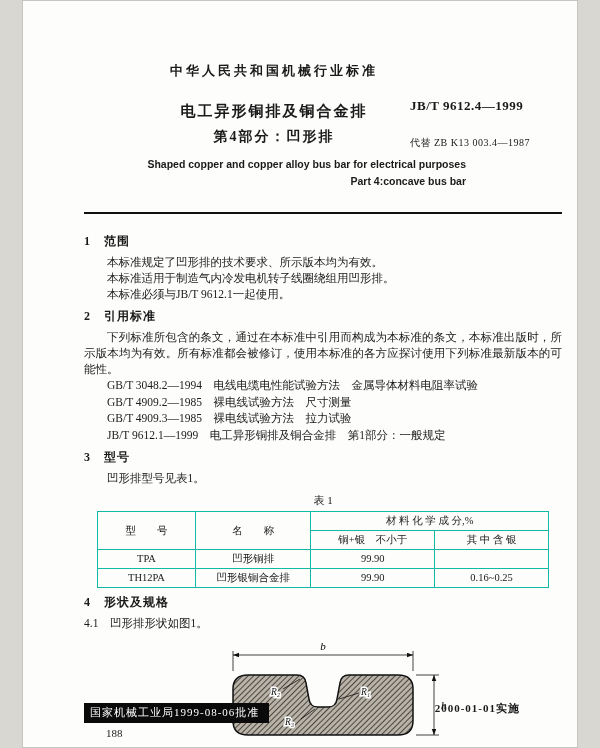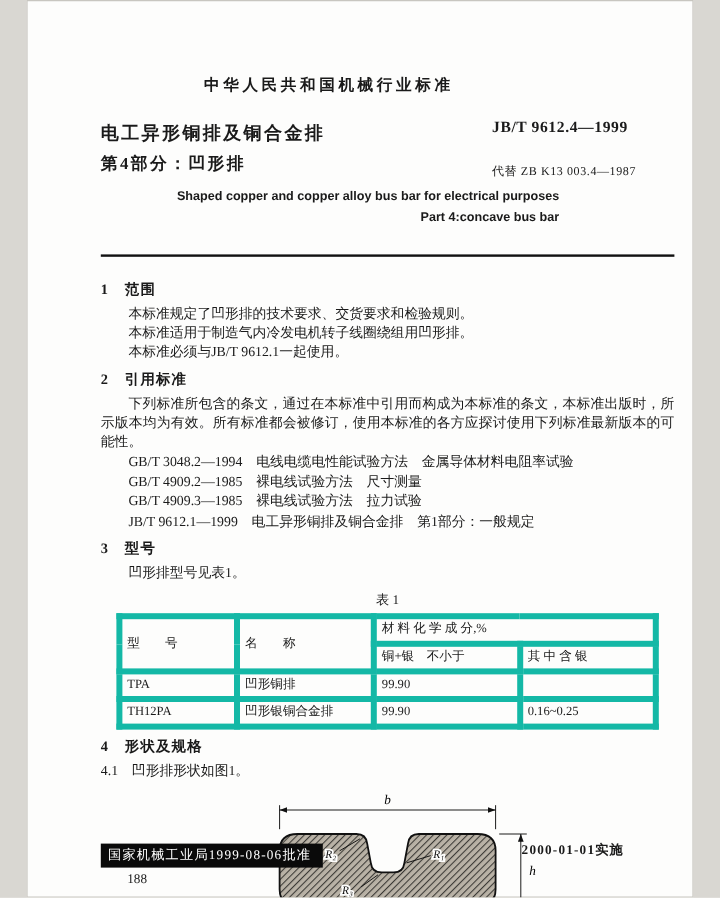--- a/index.html
+++ b/index.html
@@ -4,40 +4,40 @@
 <style>
   html,body{margin:0;padding:0;background:#d9d7d2;}
   .page{
     position:relative;width:556px;height:748px;margin:0 auto;background:#fdfdfc;
     font-family:"Liberation Serif","DejaVu Serif",serif;color:#1a1a1a;overflow:hidden;
     box-shadow:inset 0 0 0 1px #c8c6c0;
   }
   
   .hdr-authority{position:absolute;top:62px;left:62px;width:380px;text-align:center;
     font-size:13px;font-weight:bold;letter-spacing:3px;}
-  .hdr-titles{position:absolute;top:102px;left:62px;width:380px;}
+  .hdr-titles{position:absolute;top:102px;left:62px;width:380px;text-align:center;}
   .hdr-title1{font-size:15px;font-weight:bold;letter-spacing:2px;}
   .hdr-title2{font-size:14px;font-weight:bold;letter-spacing:2px;margin-top:7px;}
   .hdr-std{position:absolute;top:98px;left:388px;width:160px;}
   .hdr-stdno{font-size:13px;font-weight:bold;letter-spacing:.5px;}
   .hdr-repl{font-size:10px;margin-top:22px;letter-spacing:.5px;}
   .hdr-en{position:absolute;top:158px;left:62px;width:382px;text-align:right;
     font-size:10.5px;font-weight:bold;font-family:"Liberation Sans","DejaVu Sans",sans-serif;}
   .hdr-en div{margin-bottom:5px;}
   .rule{position:absolute;top:212px;left:62px;width:478px;height:2px;background:#111;}
   
   .doc-body{position:absolute;top:227px;left:62px;width:478px;font-size:11.5px;line-height:16px;}
   .sec-h{font-size:12px;font-weight:bold;margin:6px 0 5px 0;letter-spacing:1px;}
   .para{margin:0;text-indent:2em;}
   .para.noind{text-indent:0;}
   .para.just{text-align:justify;font-family:Liberation Serif, serif;}
   .ref-line{padding-left:2em;margin:0;line-height:16.5px;}
   .tbl-caption{text-align:center;font-size:11px;margin:6px 0 3px 0;}
   table.spec{border-collapse:collapse;margin:0 auto;width:452px;font-size:10.5px;}
-  table.spec td{border:5px solid #14b8a6;text-align:left;padding:2px 4px;height:14px;line-height:14px;}
+  table.spec td{border:1px solid #14b8a6;text-align:center;padding:2px 4px;height:14px;line-height:14px;}
   .col-model{width:95px;}
   .col-name{width:115px;}
   .col-cuag{width:125px;}
   .col-ag{width:112px;}
   
   .figure-wrap{text-align:center;margin-top:6px;}
   
   .approval-bar{position:absolute;top:703px;left:62px;background:#0a0a0a;color:#fff;
     font-size:11px;font-weight:normal;padding:2px 10px 3px 6px;letter-spacing:1px;}
   .impl-date{position:absolute;top:701px;right:58px;font-size:11px;font-weight:bold;letter-spacing:1px;}
@@ -63,21 +63,21 @@
   <div class="hdr-en">
     <div>Shaped copper and copper alloy bus bar for electrical purposes</div>
     <div>Part 4:concave bus bar</div>
   </div>
 
   <div class="rule"></div>
 
   <div class="doc-body">
 
     <div class="sec-h">1　范围</div>
-    <p class="para">本标准规定了凹形排的技术要求、交货要求和检验规则。</p>
+    <p class="para">本标准规定了凹形排的技术要求、所示版本均为有效。</p>
     <p class="para">本标准适用于制造气内冷发电机转子线圈绕组用凹形排。</p>
     <p class="para">本标准必须与JB/T 9612.1一起使用。</p>
 
     <div class="sec-h">2　引用标准</div>
     <p class="para just">下列标准所包含的条文，通过在本标准中引用而构成为本标准的条文，本标准出版时，所示版本均为有效。所有标准都会被修订，使用本标准的各方应探讨使用下列标准最新版本的可能性。</p>
     <p class="ref-line">GB/T 3048.2—1994　电线电缆电性能试验方法　金属导体材料电阻率试验</p>
     <p class="ref-line">GB/T 4909.2—1985　裸电线试验方法　尺寸测量</p>
     <p class="ref-line">GB/T 4909.3—1985　裸电线试验方法　拉力试验</p>
     <p class="ref-line">JB/T 9612.1—1999　电工异形铜排及铜合金排　第1部分：一般规定</p>
 

